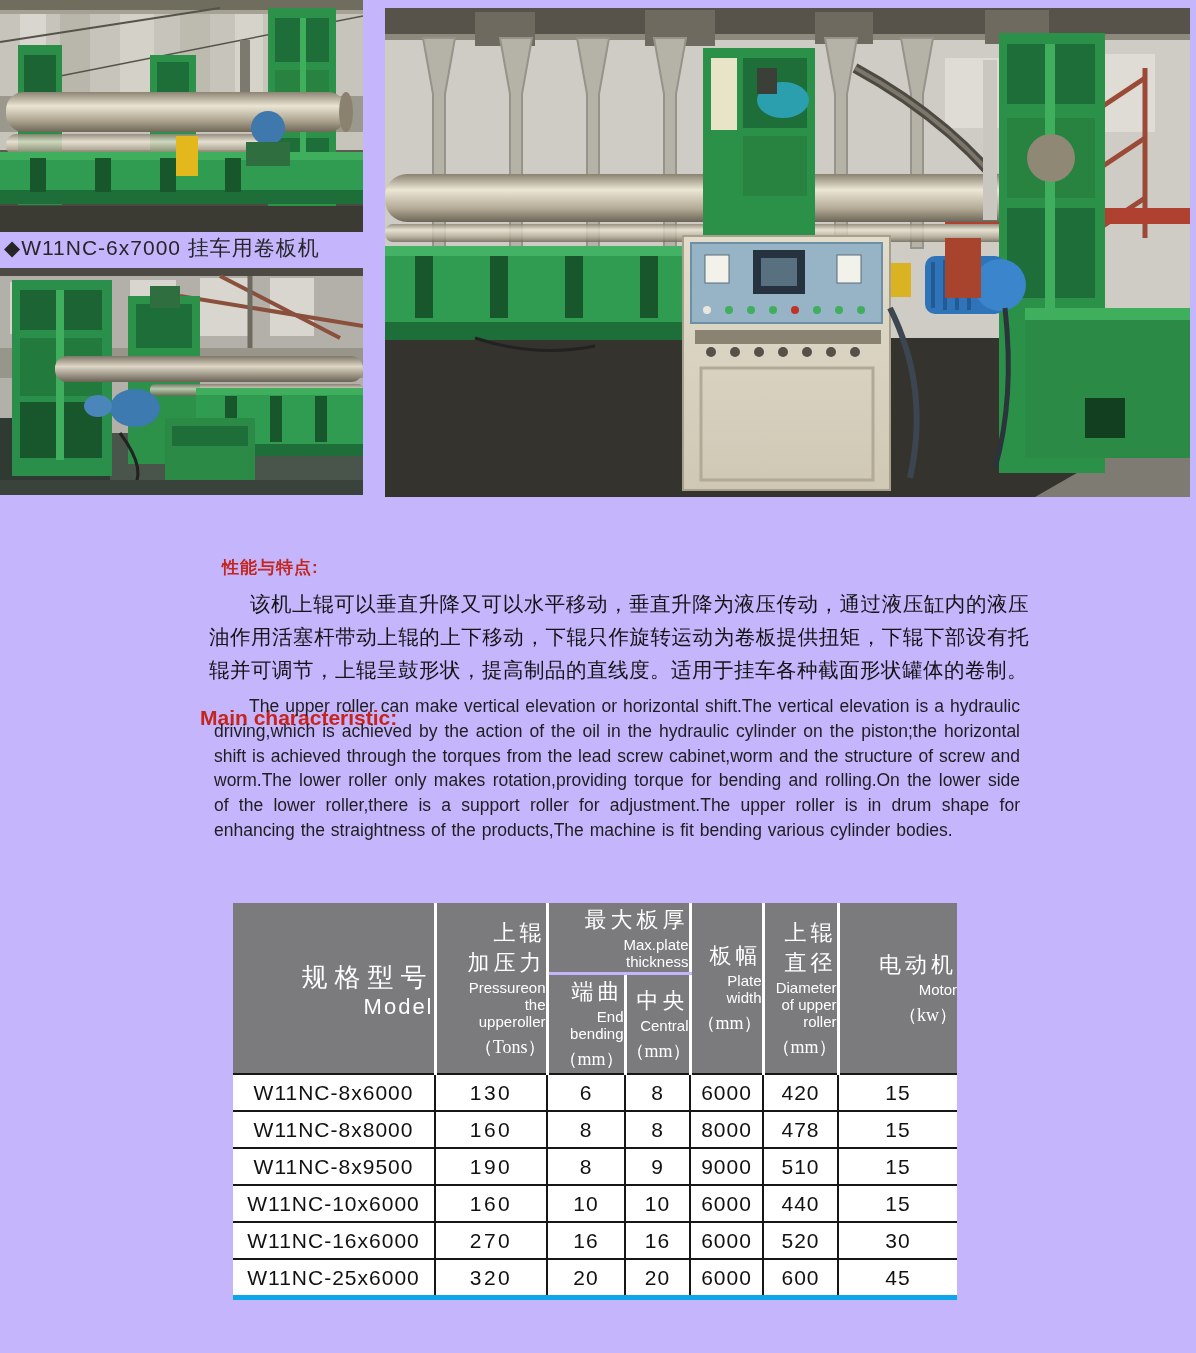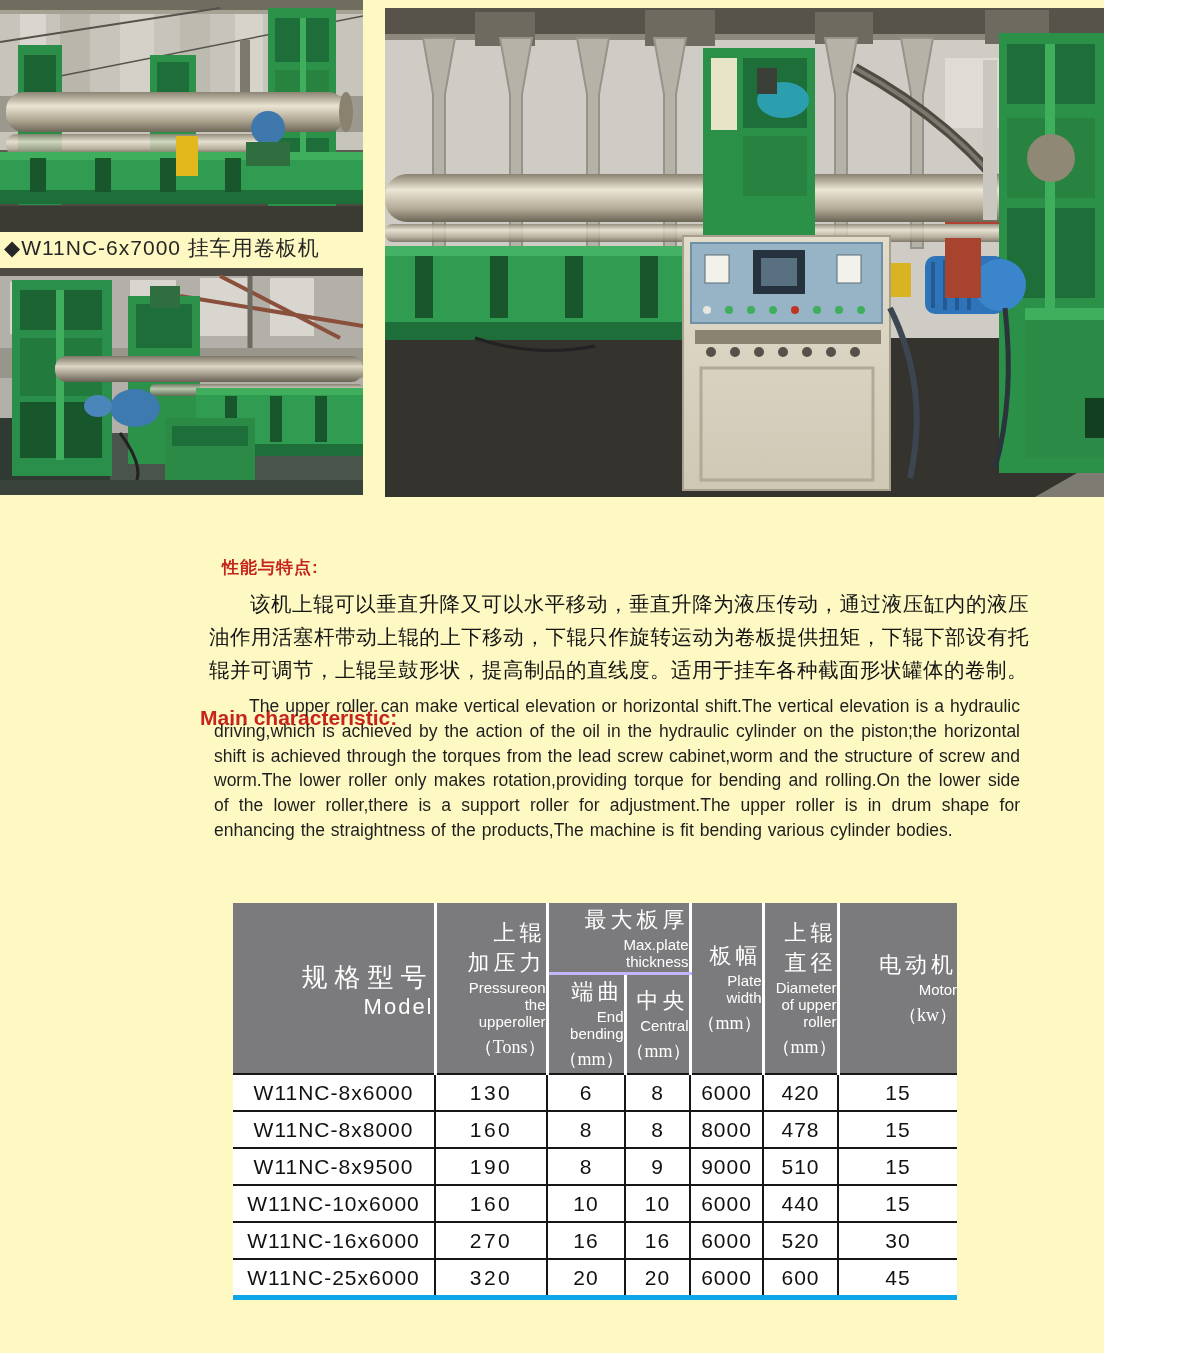--- a/index.html
+++ b/index.html
@@ -2,21 +2,21 @@
 <html><head>
 <meta charset="utf-8">
 <style>
   :root{
     --red:#c4251c;
     --hdr-gray:#7b7b7d;
     --ink:#161616;
   }
   html,body{margin:0;padding:0;background:#fff;}
   .page{
-    position:relative;width:1104px;height:1353px;background:#fef9c3;
+    position:relative;width:1196px;height:1353px;background:#c4b5fd;
     font-family:"Liberation Sans",sans-serif;overflow:hidden;color:#161616;
   }
   figure.photo{position:absolute;margin:0;padding:0;}
   figure.photo svg{display:block;}
   .caption{
     position:absolute;font-size:21px;color:#262626;white-space:nowrap;
     letter-spacing:1px;
   }
   .cn-title{
     position:absolute;left:222px;top:556px;font-size:17px;font-weight:bold;

